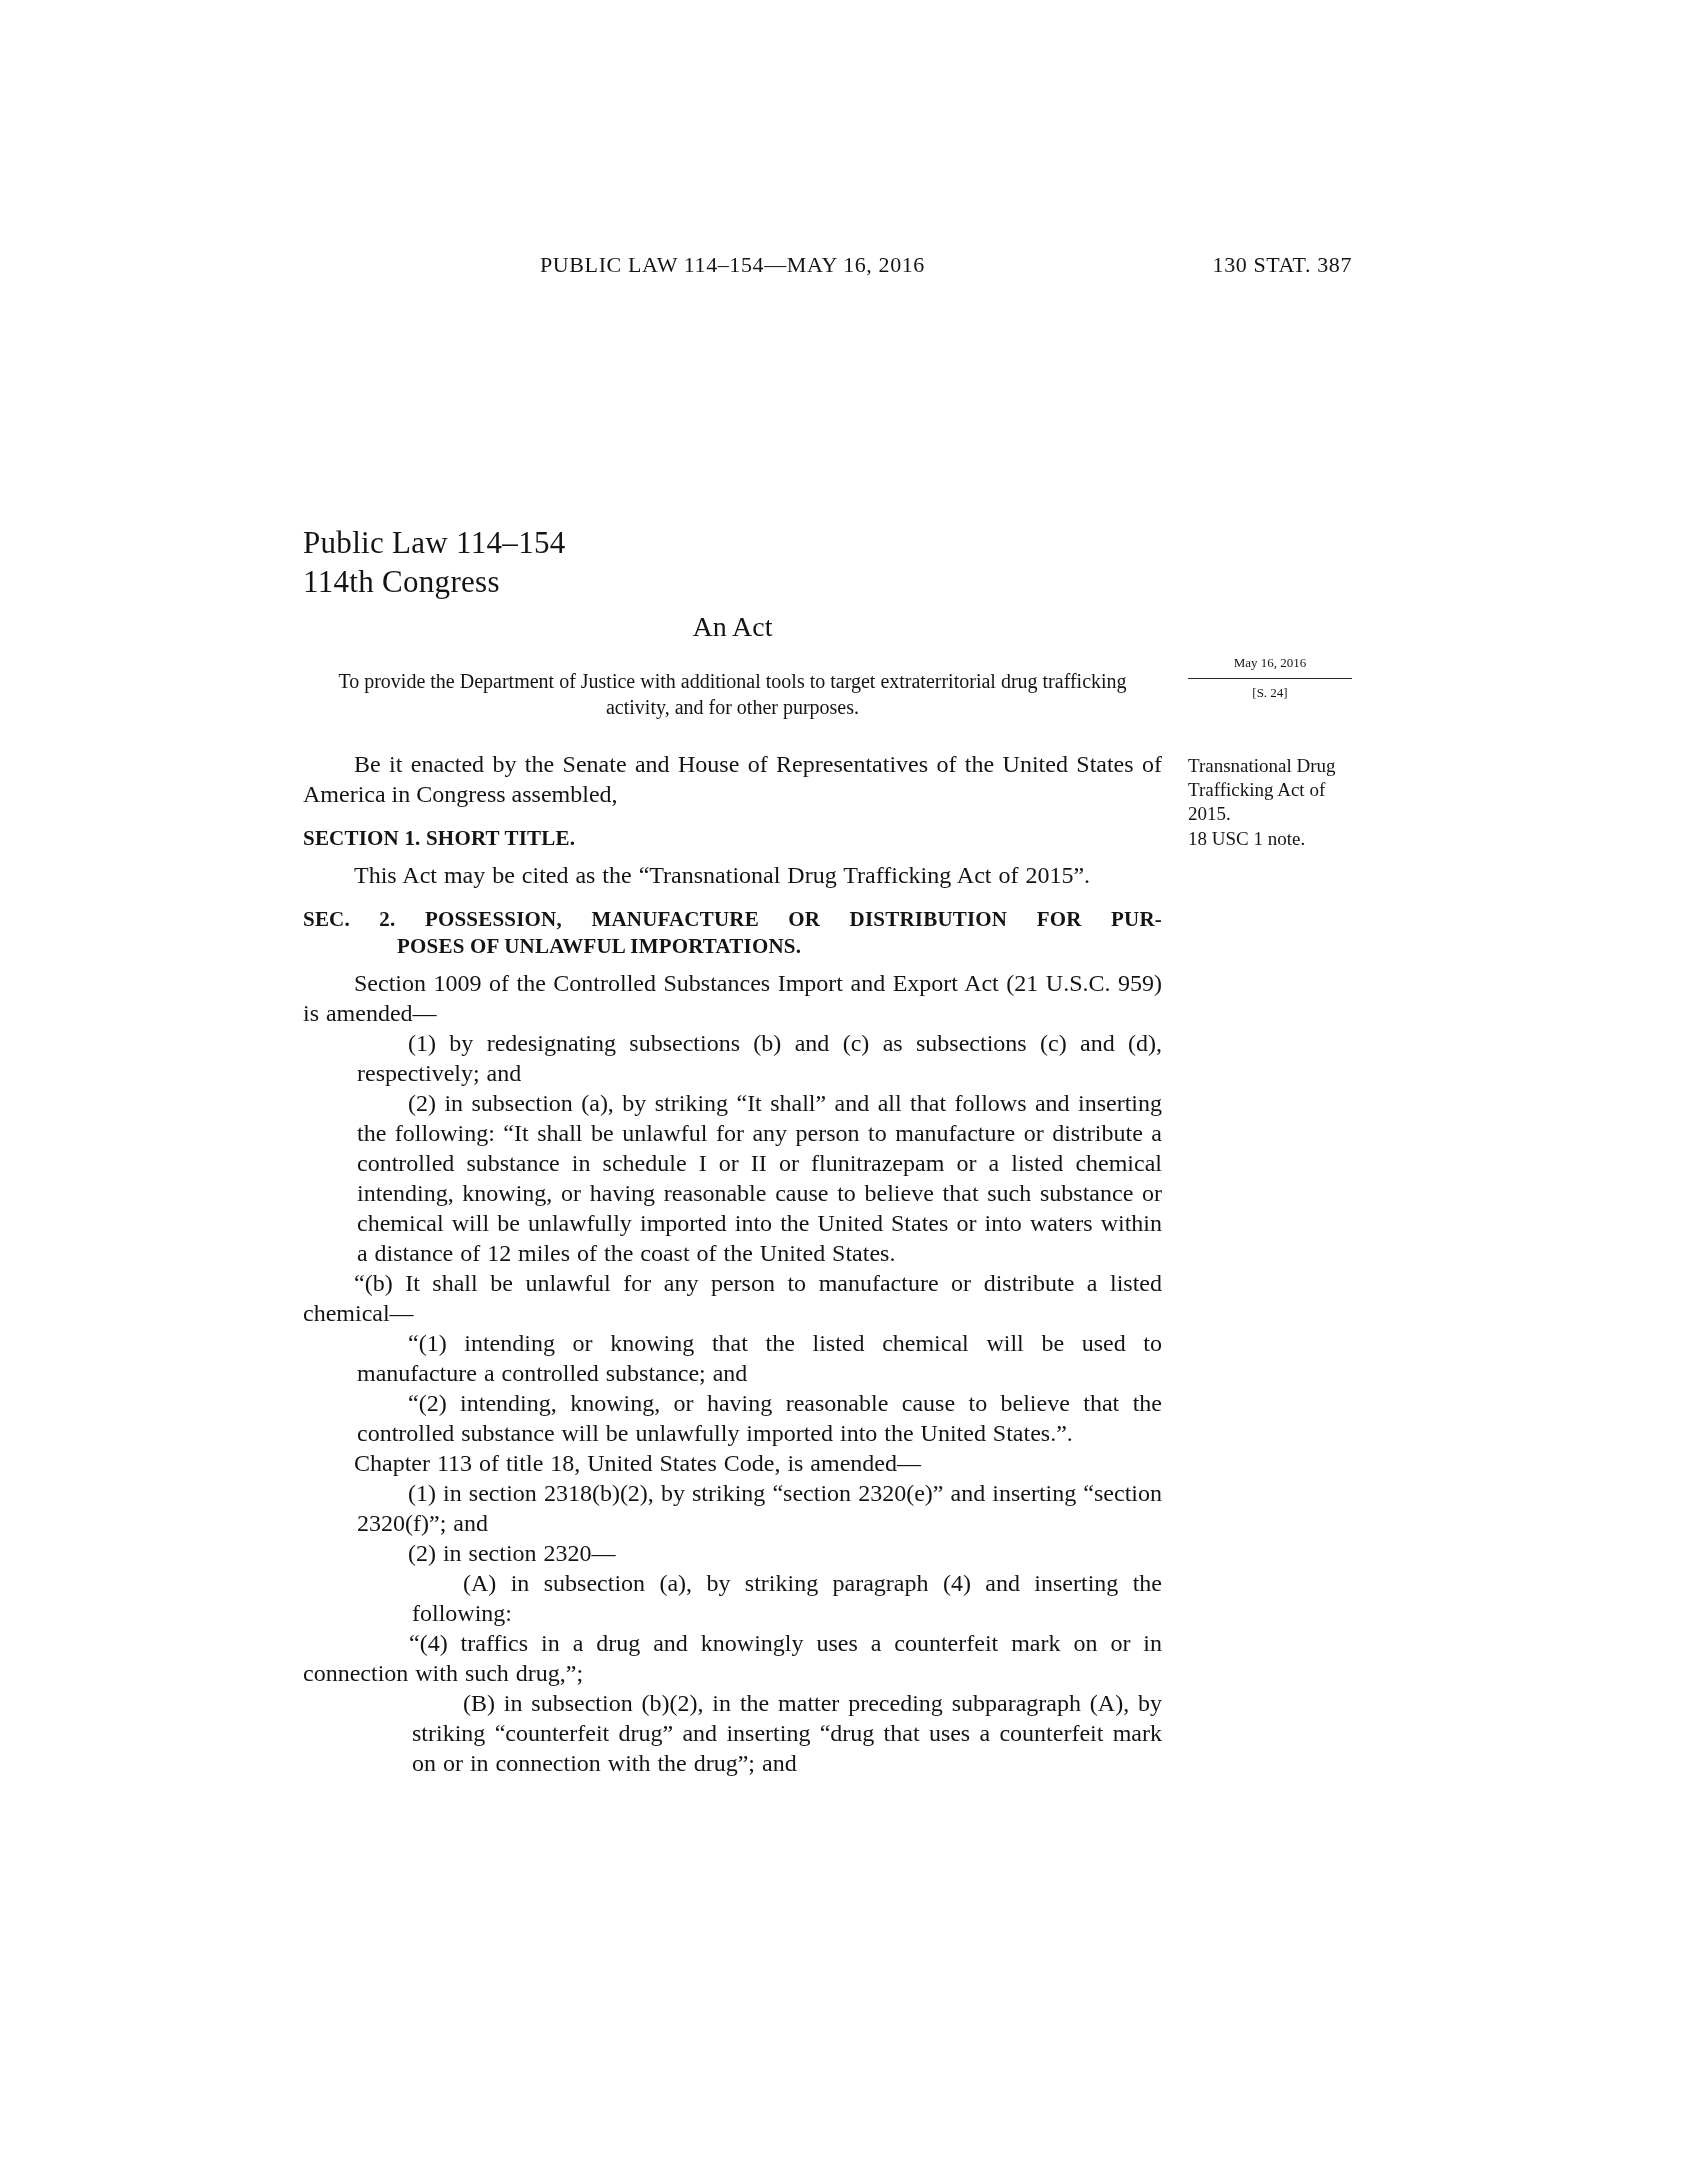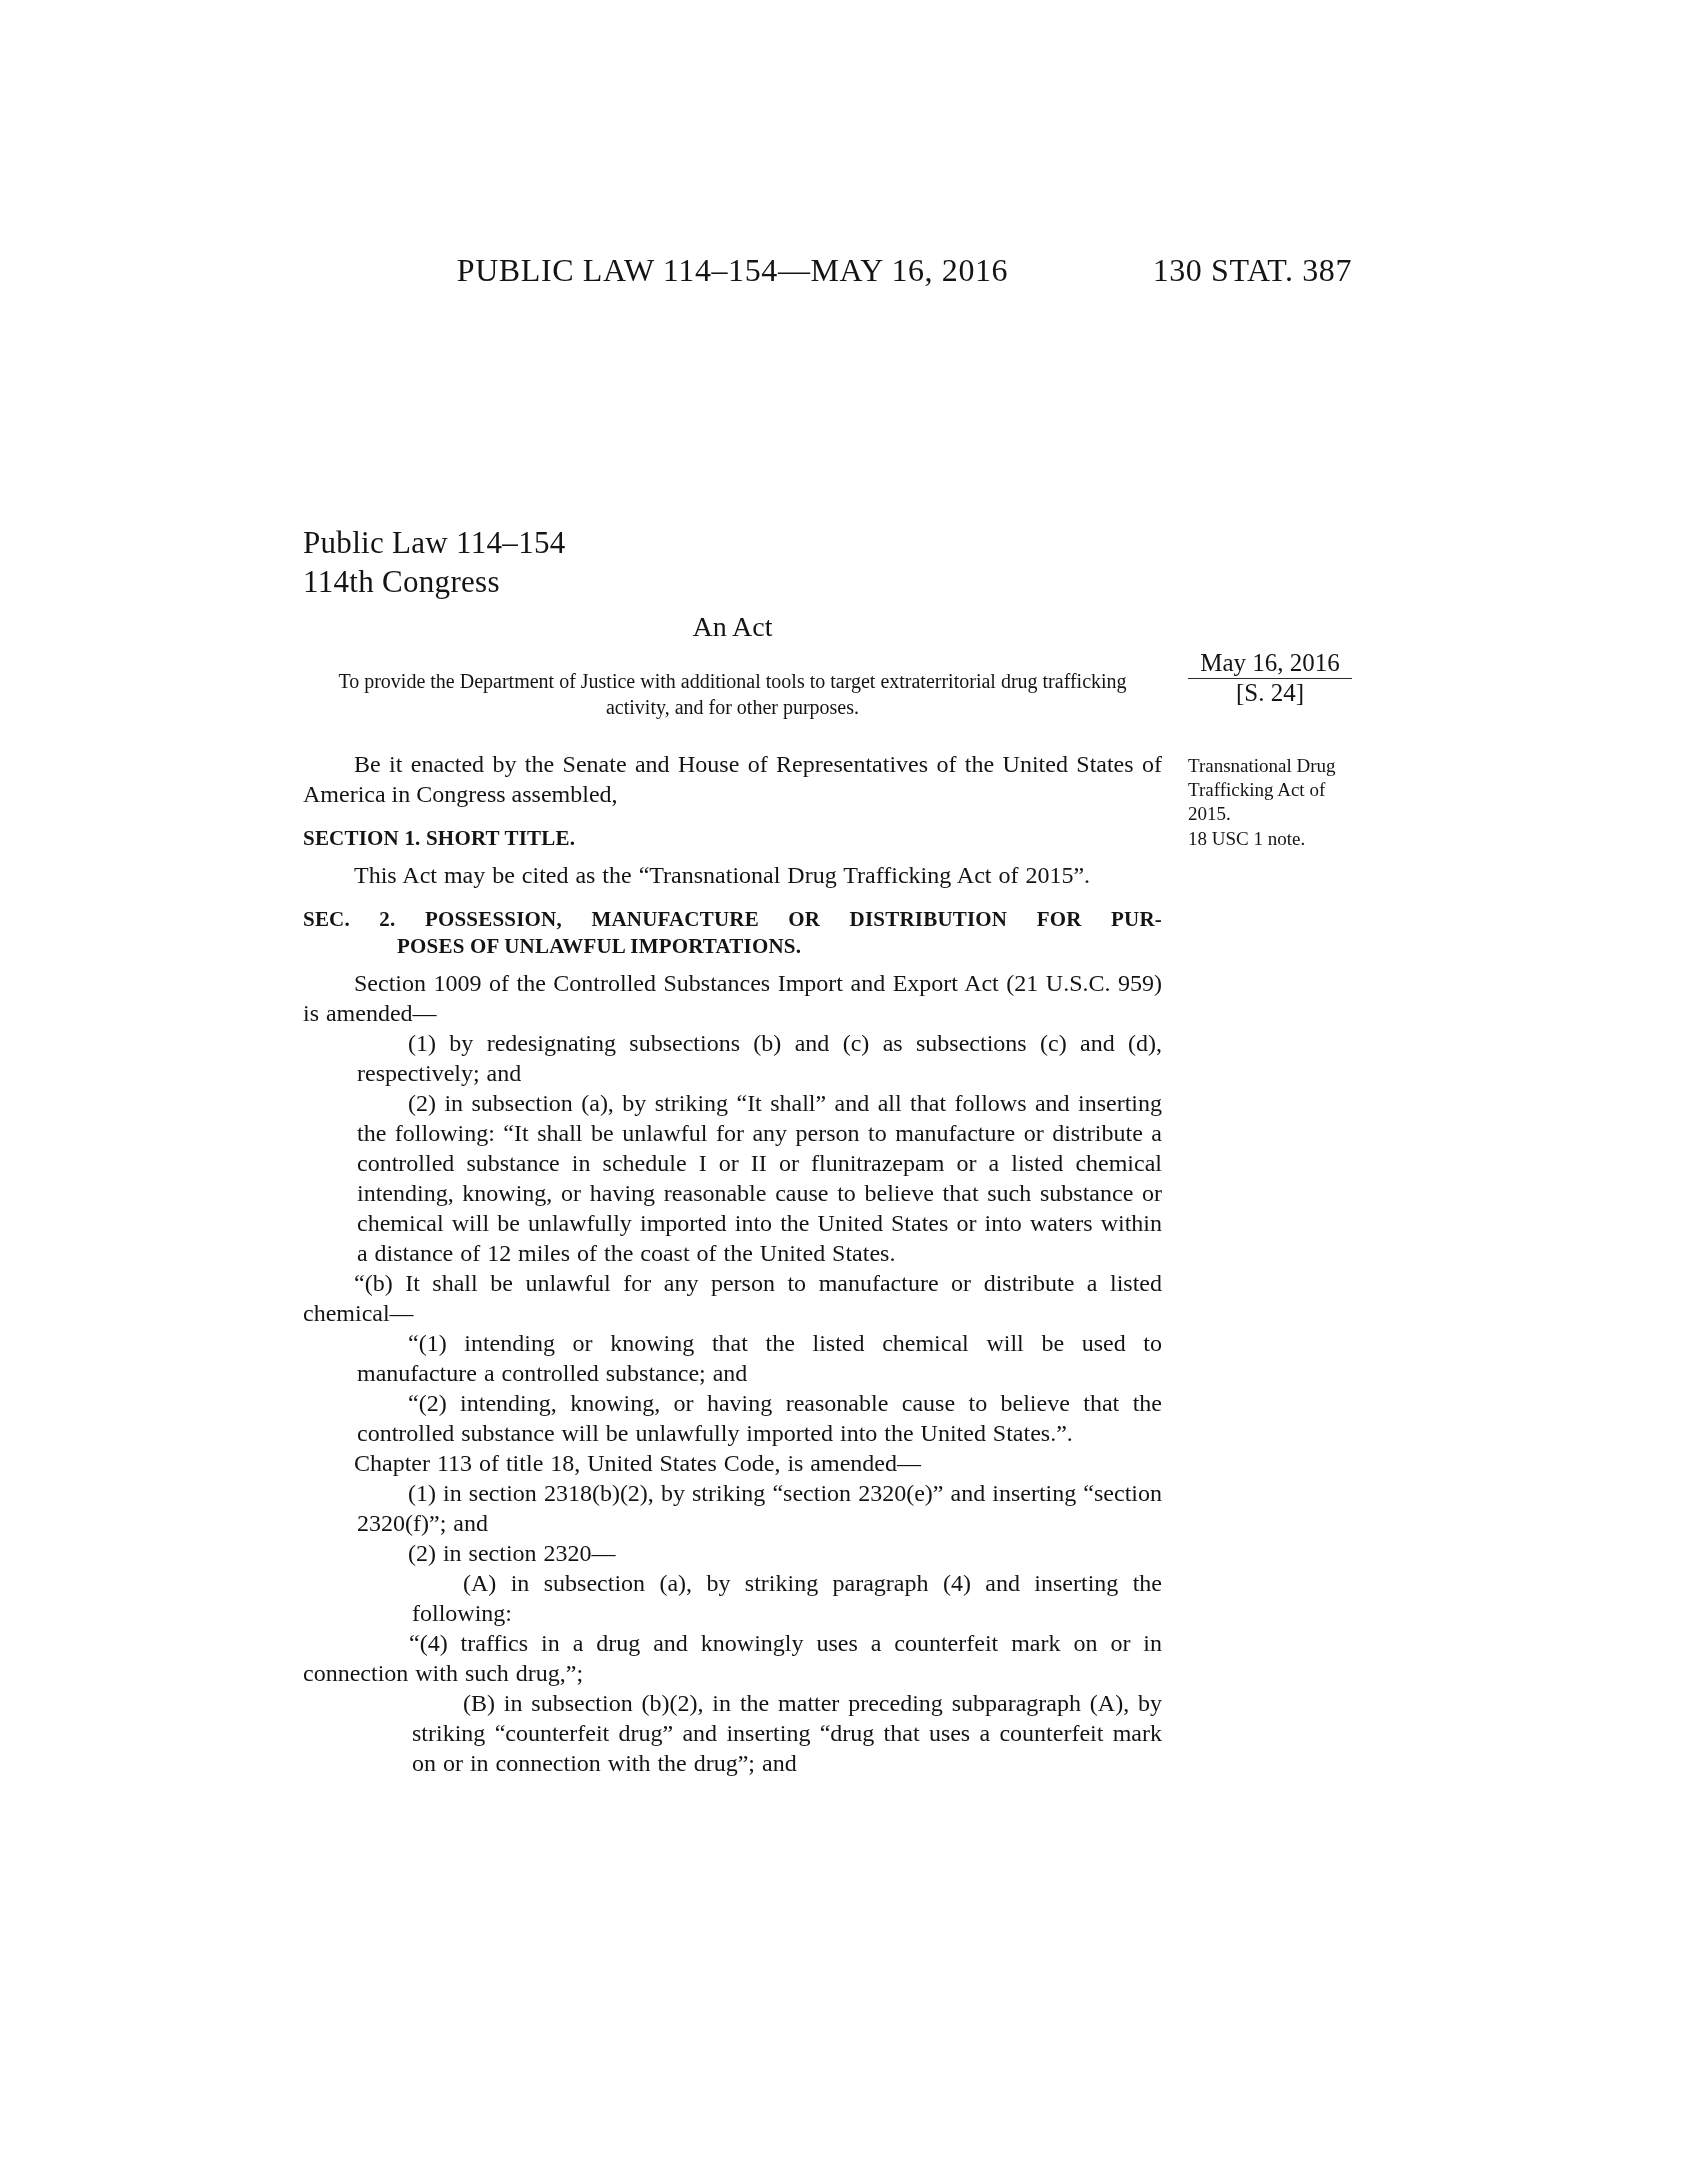--- a/index.html
+++ b/index.html
@@ -13,21 +13,21 @@
     position: relative;
     width: 1683px; height: 2178px;
     background: #ffffff;
     overflow: hidden;
   }
 
   
   .running-header {
     position: absolute; top: 252px; left: 303px;
     width: 1049px; height: 34px;
-    font-size: 32px; letter-spacing: 0.6px;
+    font-size: 22px; letter-spacing: 0.6px;
   }
   .rh-law { position: absolute; left: 0; top: 0; width: 859px; text-align: center; }
   .rh-stat { position: absolute; right: 0; top: 0; }
 
   
   .main-col {
     position: absolute; left: 303px; top: 523px; width: 859px;
   }
   .pl-title { font-size: 31px; line-height: 39px; letter-spacing: 0.3px; }
   .an-act { text-align: center; font-size: 28px; line-height: 36px; margin-top: 8px; }
@@ -55,21 +55,21 @@
     text-align: justify; word-spacing: 0.04em;
   }
   .p-ind  { text-indent: 51px; }
   .sub1   { margin-left: 54px;  text-indent: 51px; }
   .sub2   { margin-left: 109px; text-indent: 51px; }
   .quote  { text-indent: 106px; }
 
   
   .mn-date-block {
     position: absolute; left: 1188px; top: 651px; width: 164px;
-    font-size: 25px; line-height: 24px; text-align: center;
+    font-size: 13px; line-height: 24px; text-align: center;
   }
   .mn-rule { border-top: 1.5px solid #2a2a2a; margin: 3px 0 2px 0; height: 0; }
   .mn-act-block {
     position: absolute; left: 1188px; top: 754px; width: 150px;
     font-size: 19px; line-height: 24px; text-align: left;
   }
   .mn-usc { margin-top: 1px; }
 </style>
 </head>
 <body>

